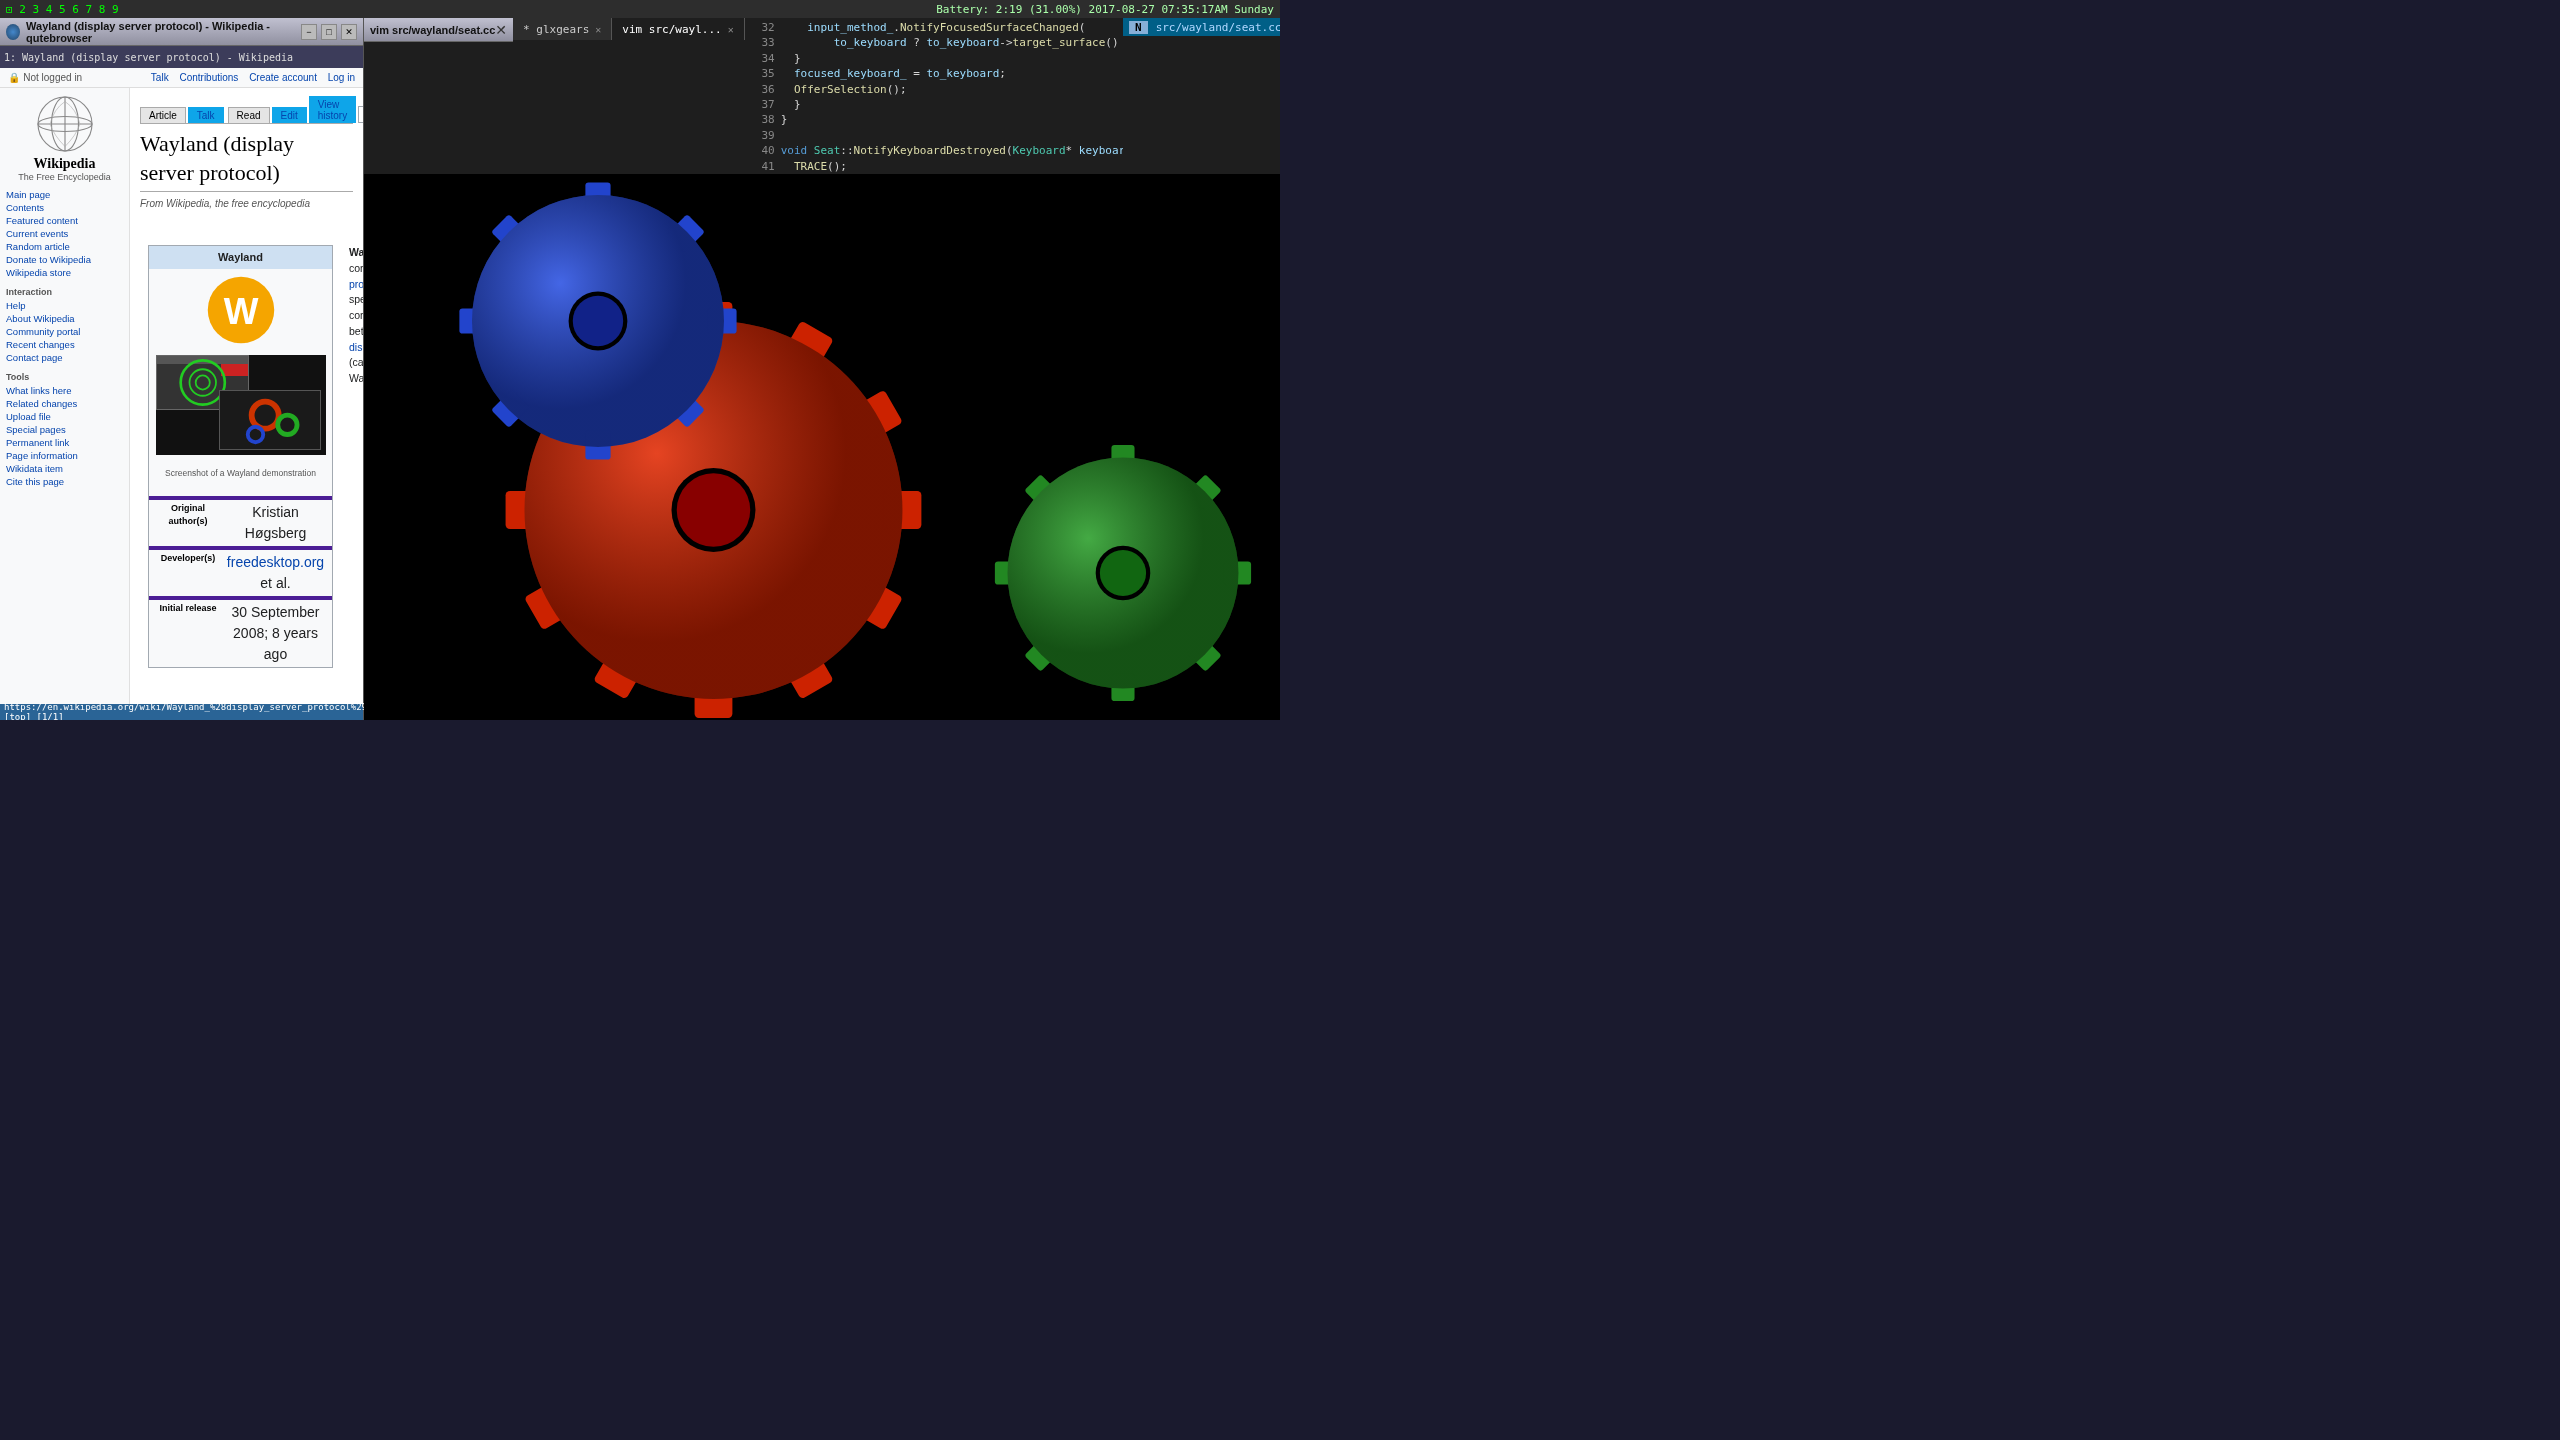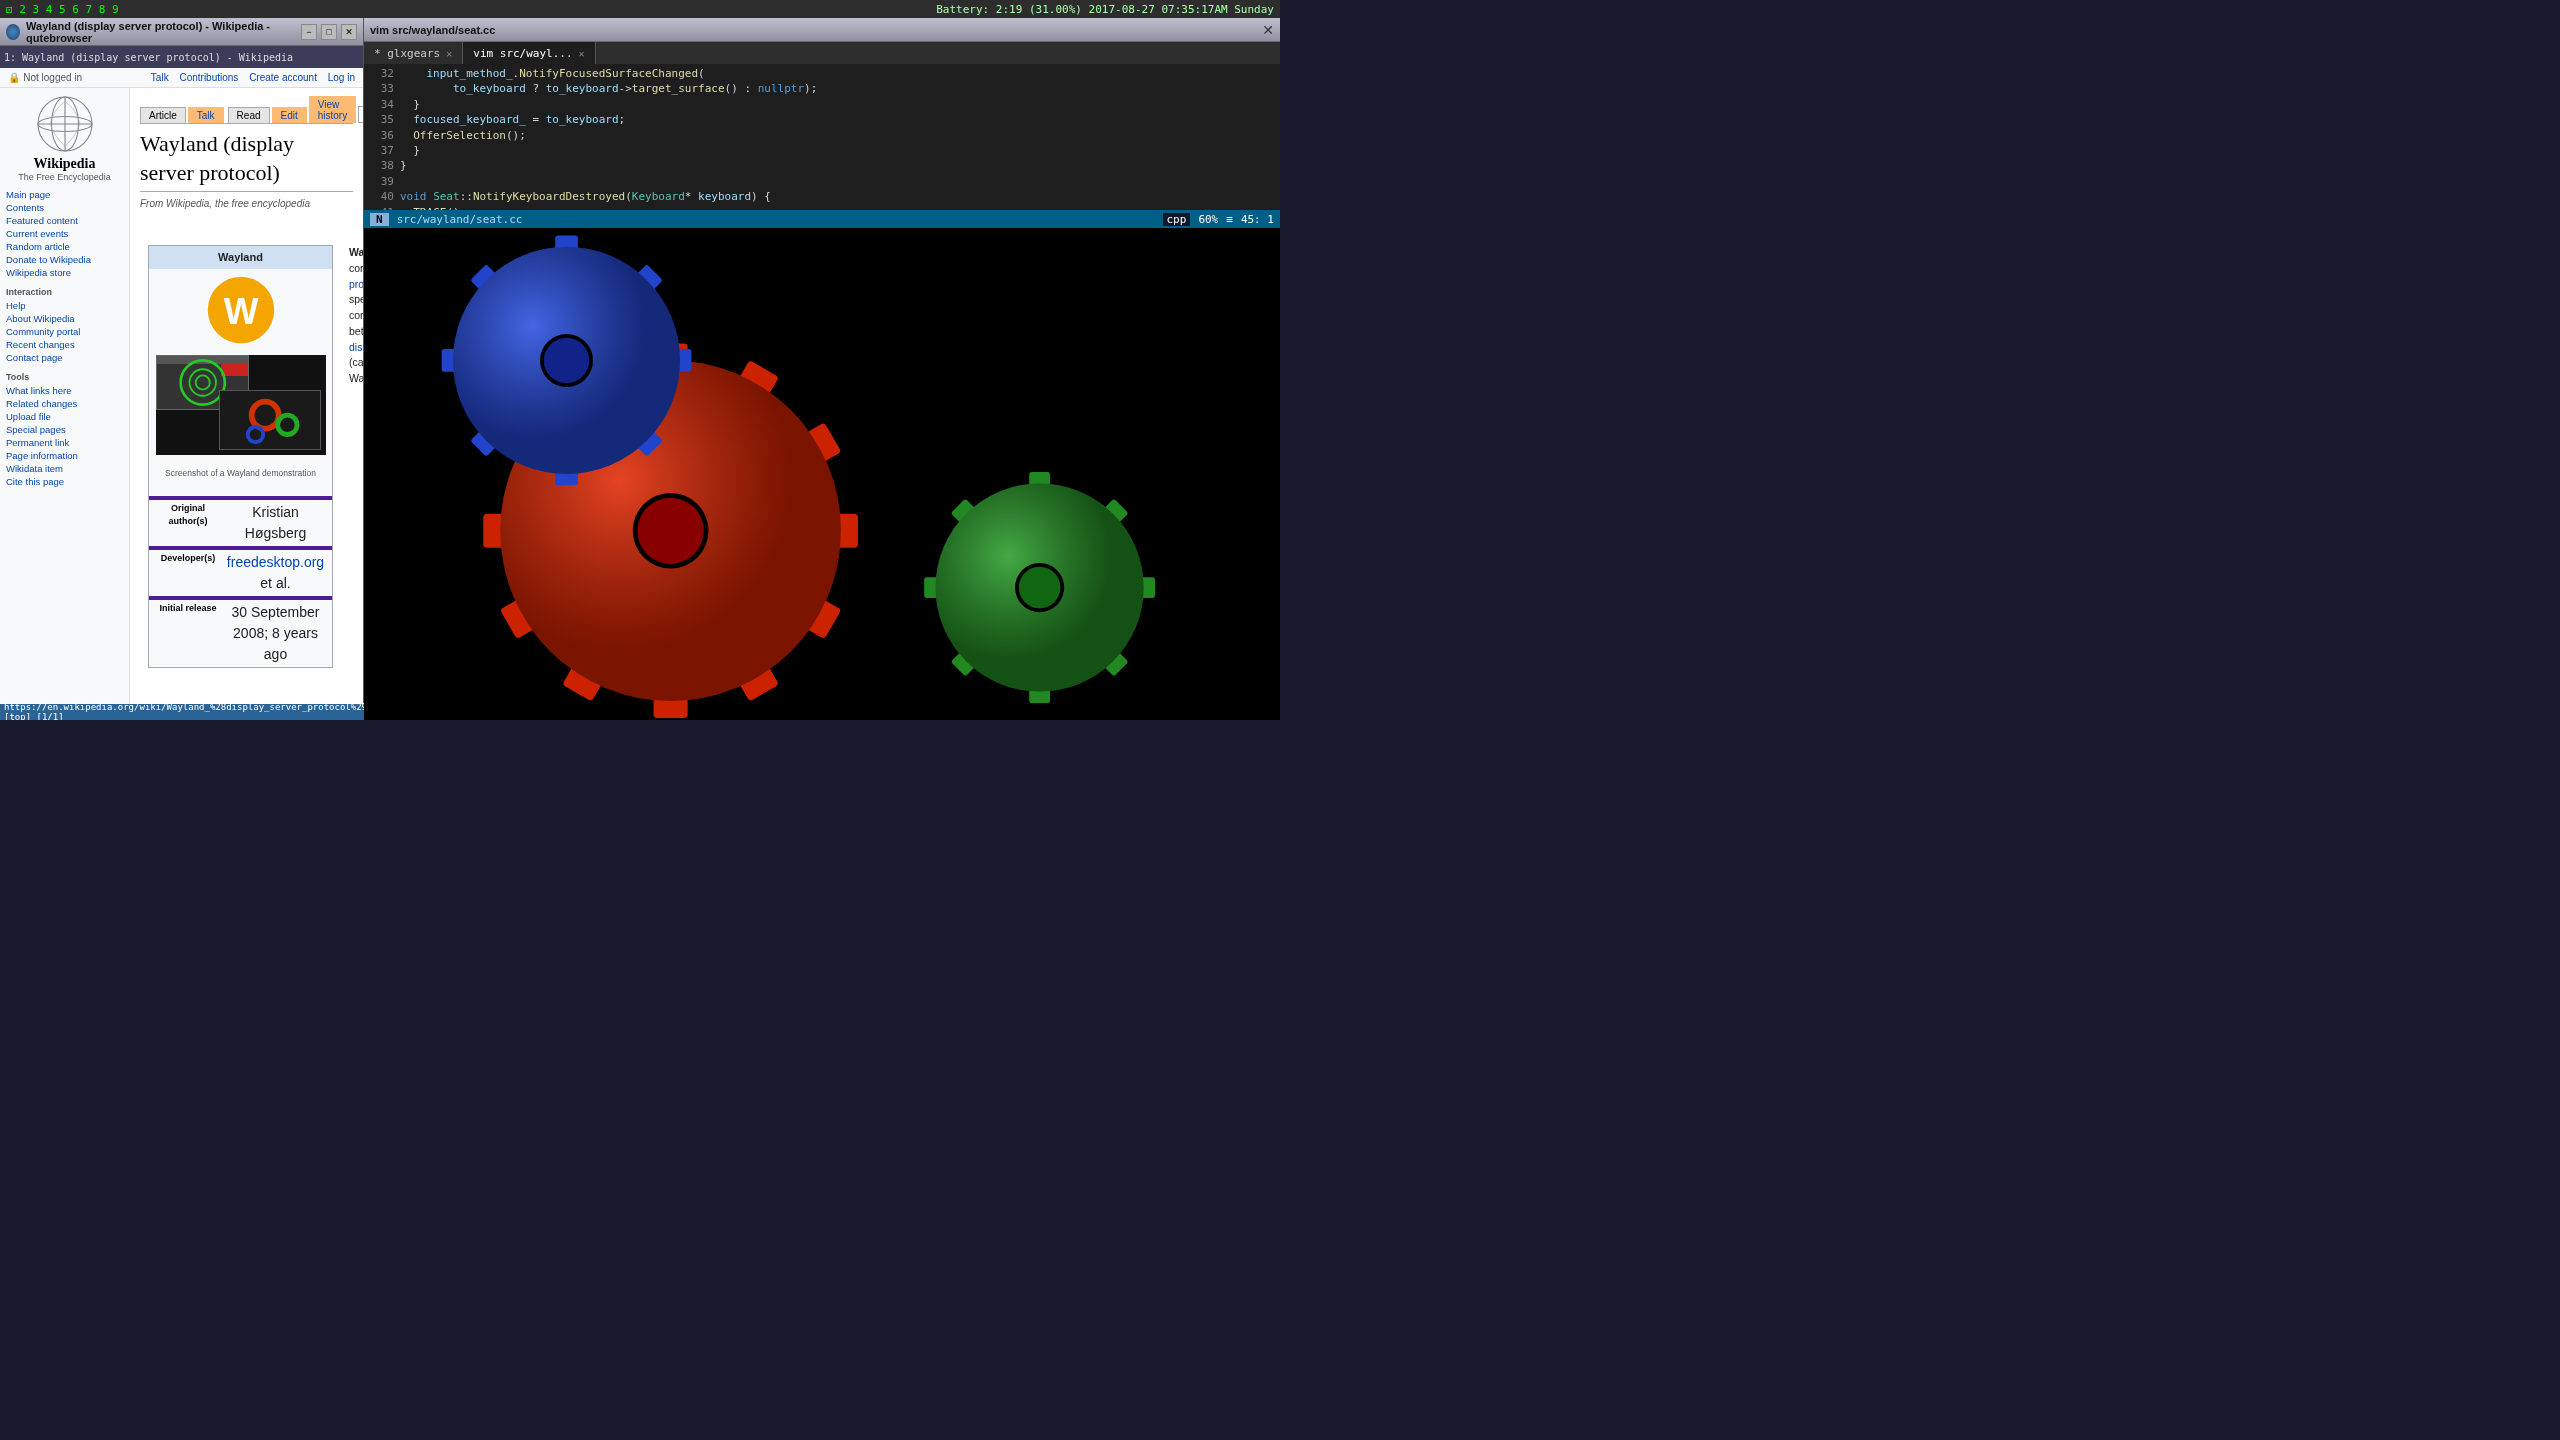--- a/index.html
+++ b/index.html
@@ -169,21 +169,21 @@
       margin-bottom: 6px;
       align-items: flex-end;
     }
     .wiki-tab {
       padding: 2px 8px;
       font-size: 10px;
       color: #0645ad;
       cursor: pointer;
       border: 1px solid transparent;
       border-bottom: none;
-      background: #fdba74;
+      background: #0ea5e9;
     }
     .wiki-tab.active {
       background: #e5e5e5;
       border-color: #aaa;
       color: #000;
     }
     .wiki-search {
       display: flex;
       align-items: center;
       margin-left: auto;
@@ -290,24 +290,24 @@
 
     
     .right-panel {
       flex: 1;
       display: flex;
       flex-direction: column;
     }
 
     
     .vim-panel {
-      height: 210px;
+      height: 156px;
       background: #1e1e1e;
       display: flex;
-      flex-direction: column;
+      flex-direction: row;
     }
 
     .vim-titlebar {
       background: linear-gradient(180deg, #c0c0d0 0%, #9090a0 100%);
       height: 24px;
       display: flex;
       align-items: center;
       justify-content: space-between;
       padding: 0 6px;
       border-bottom: 1px solid #666;

